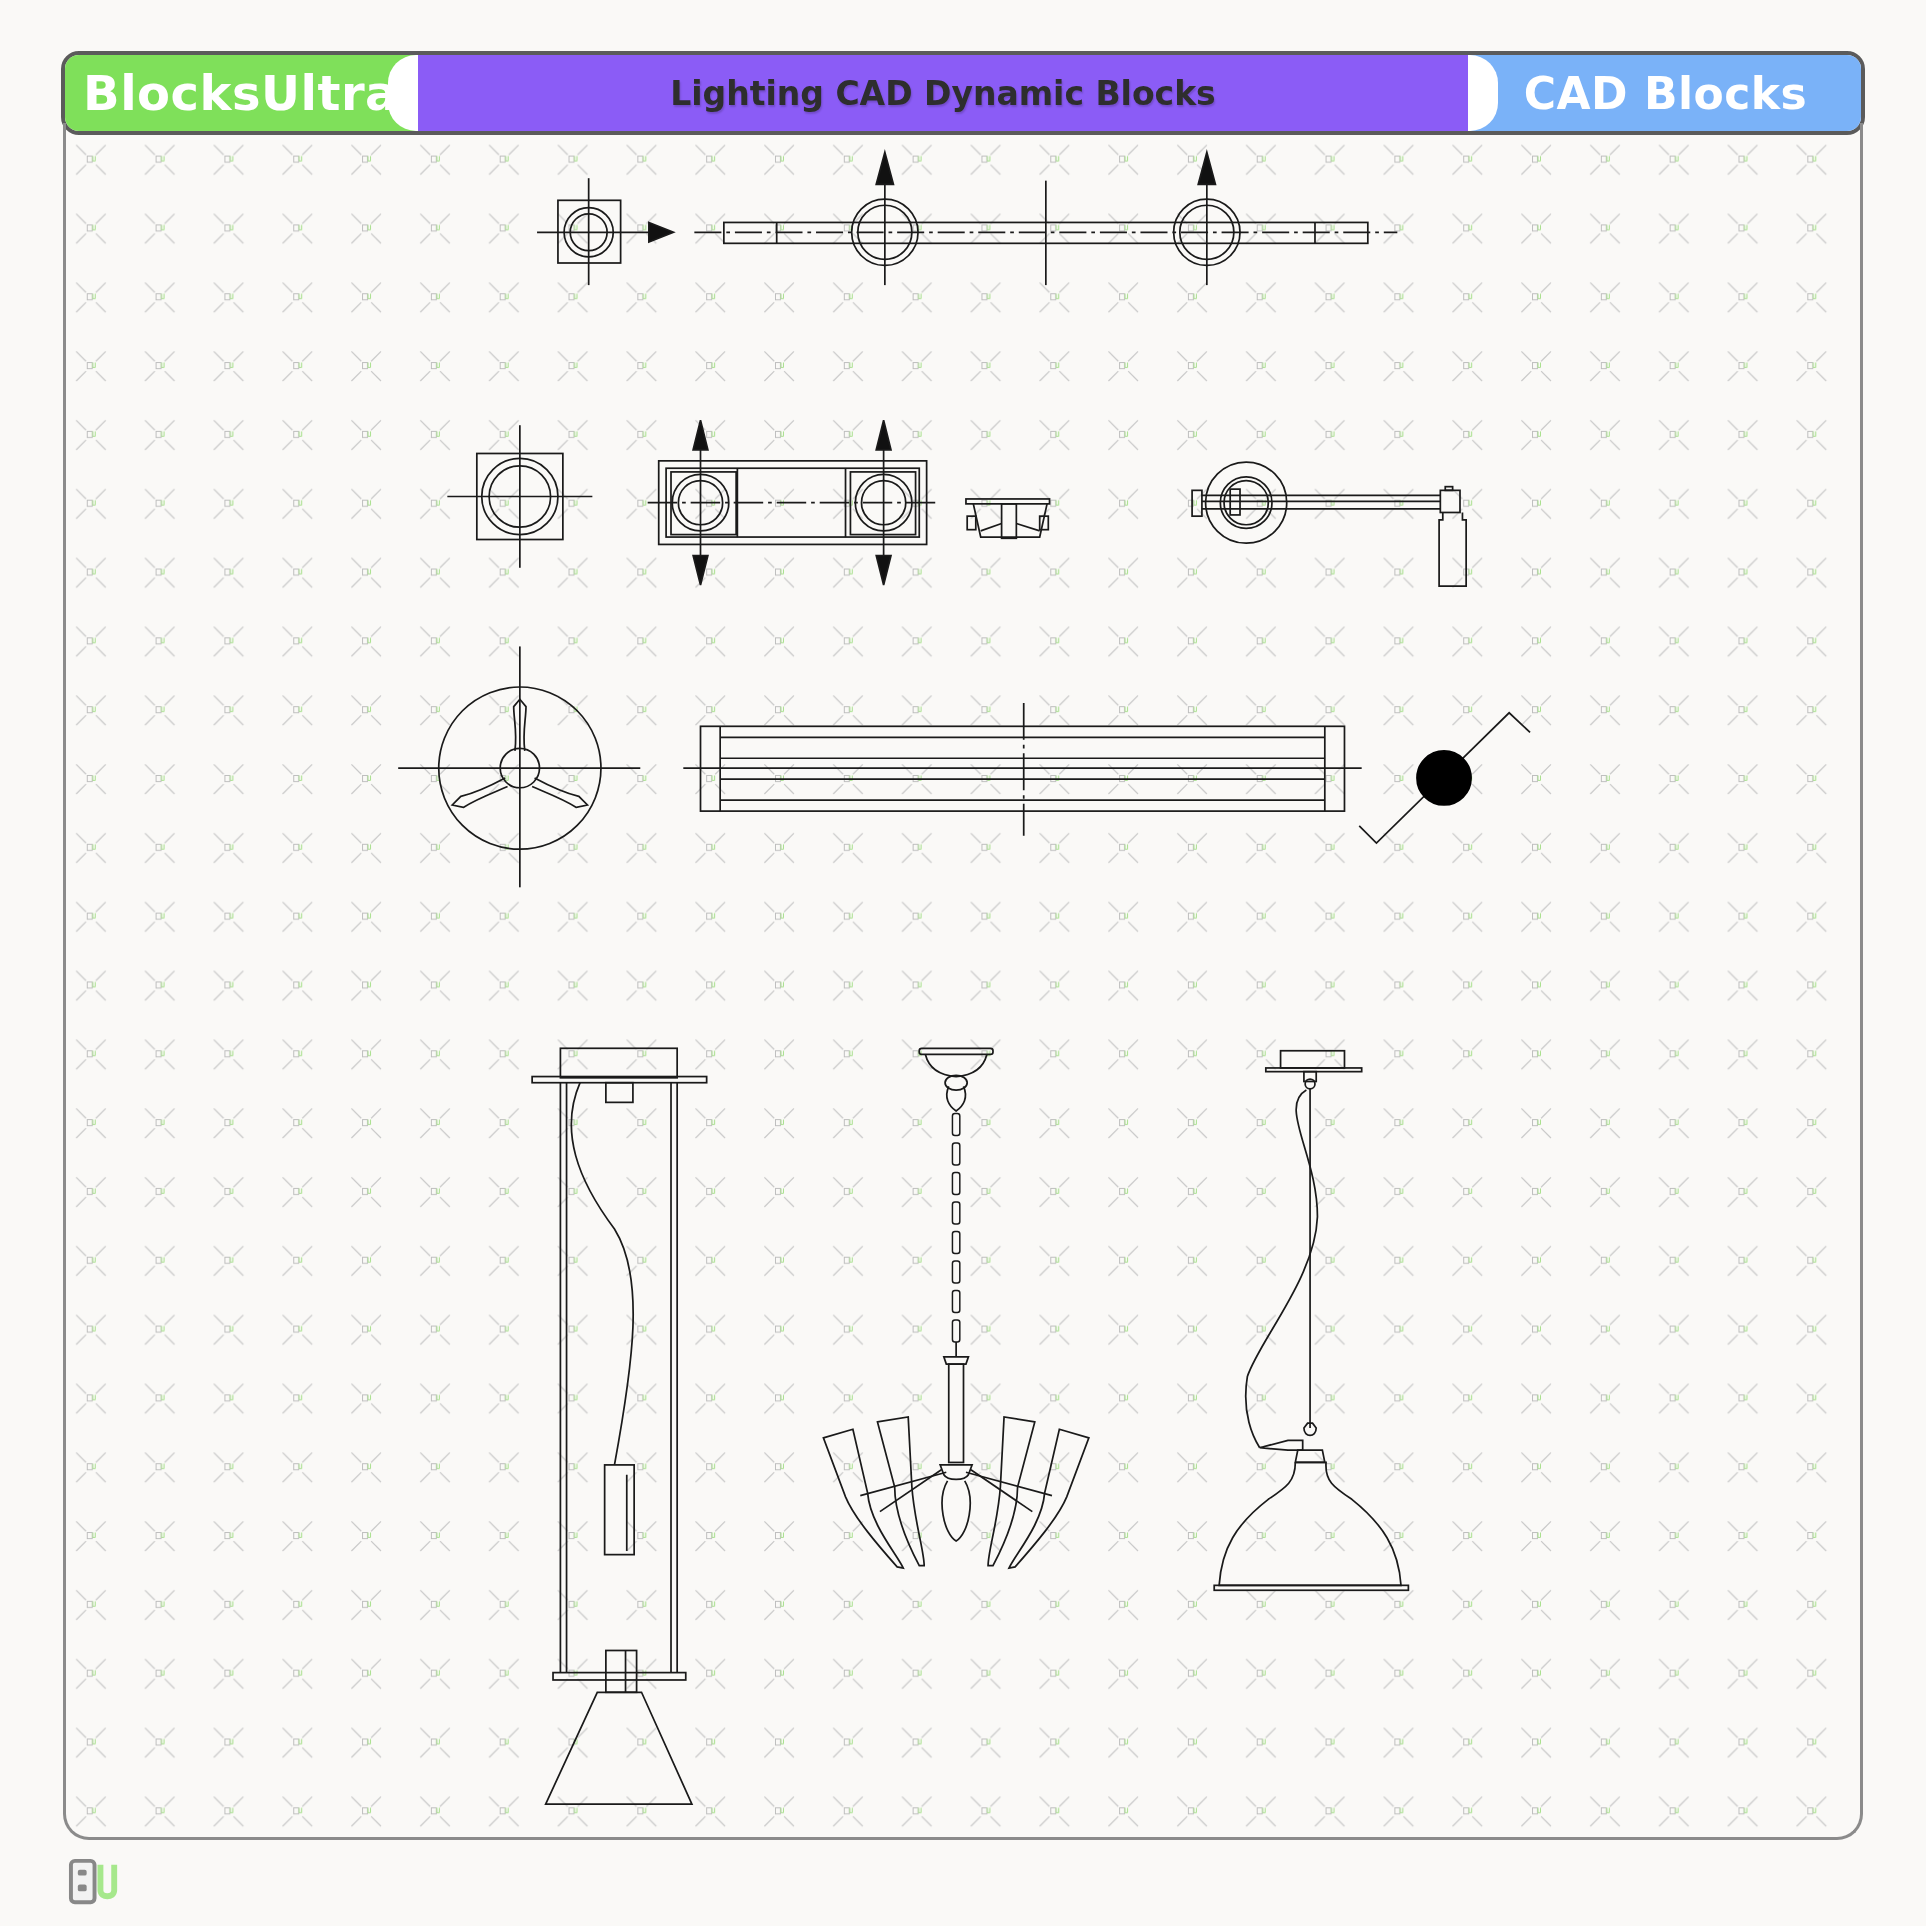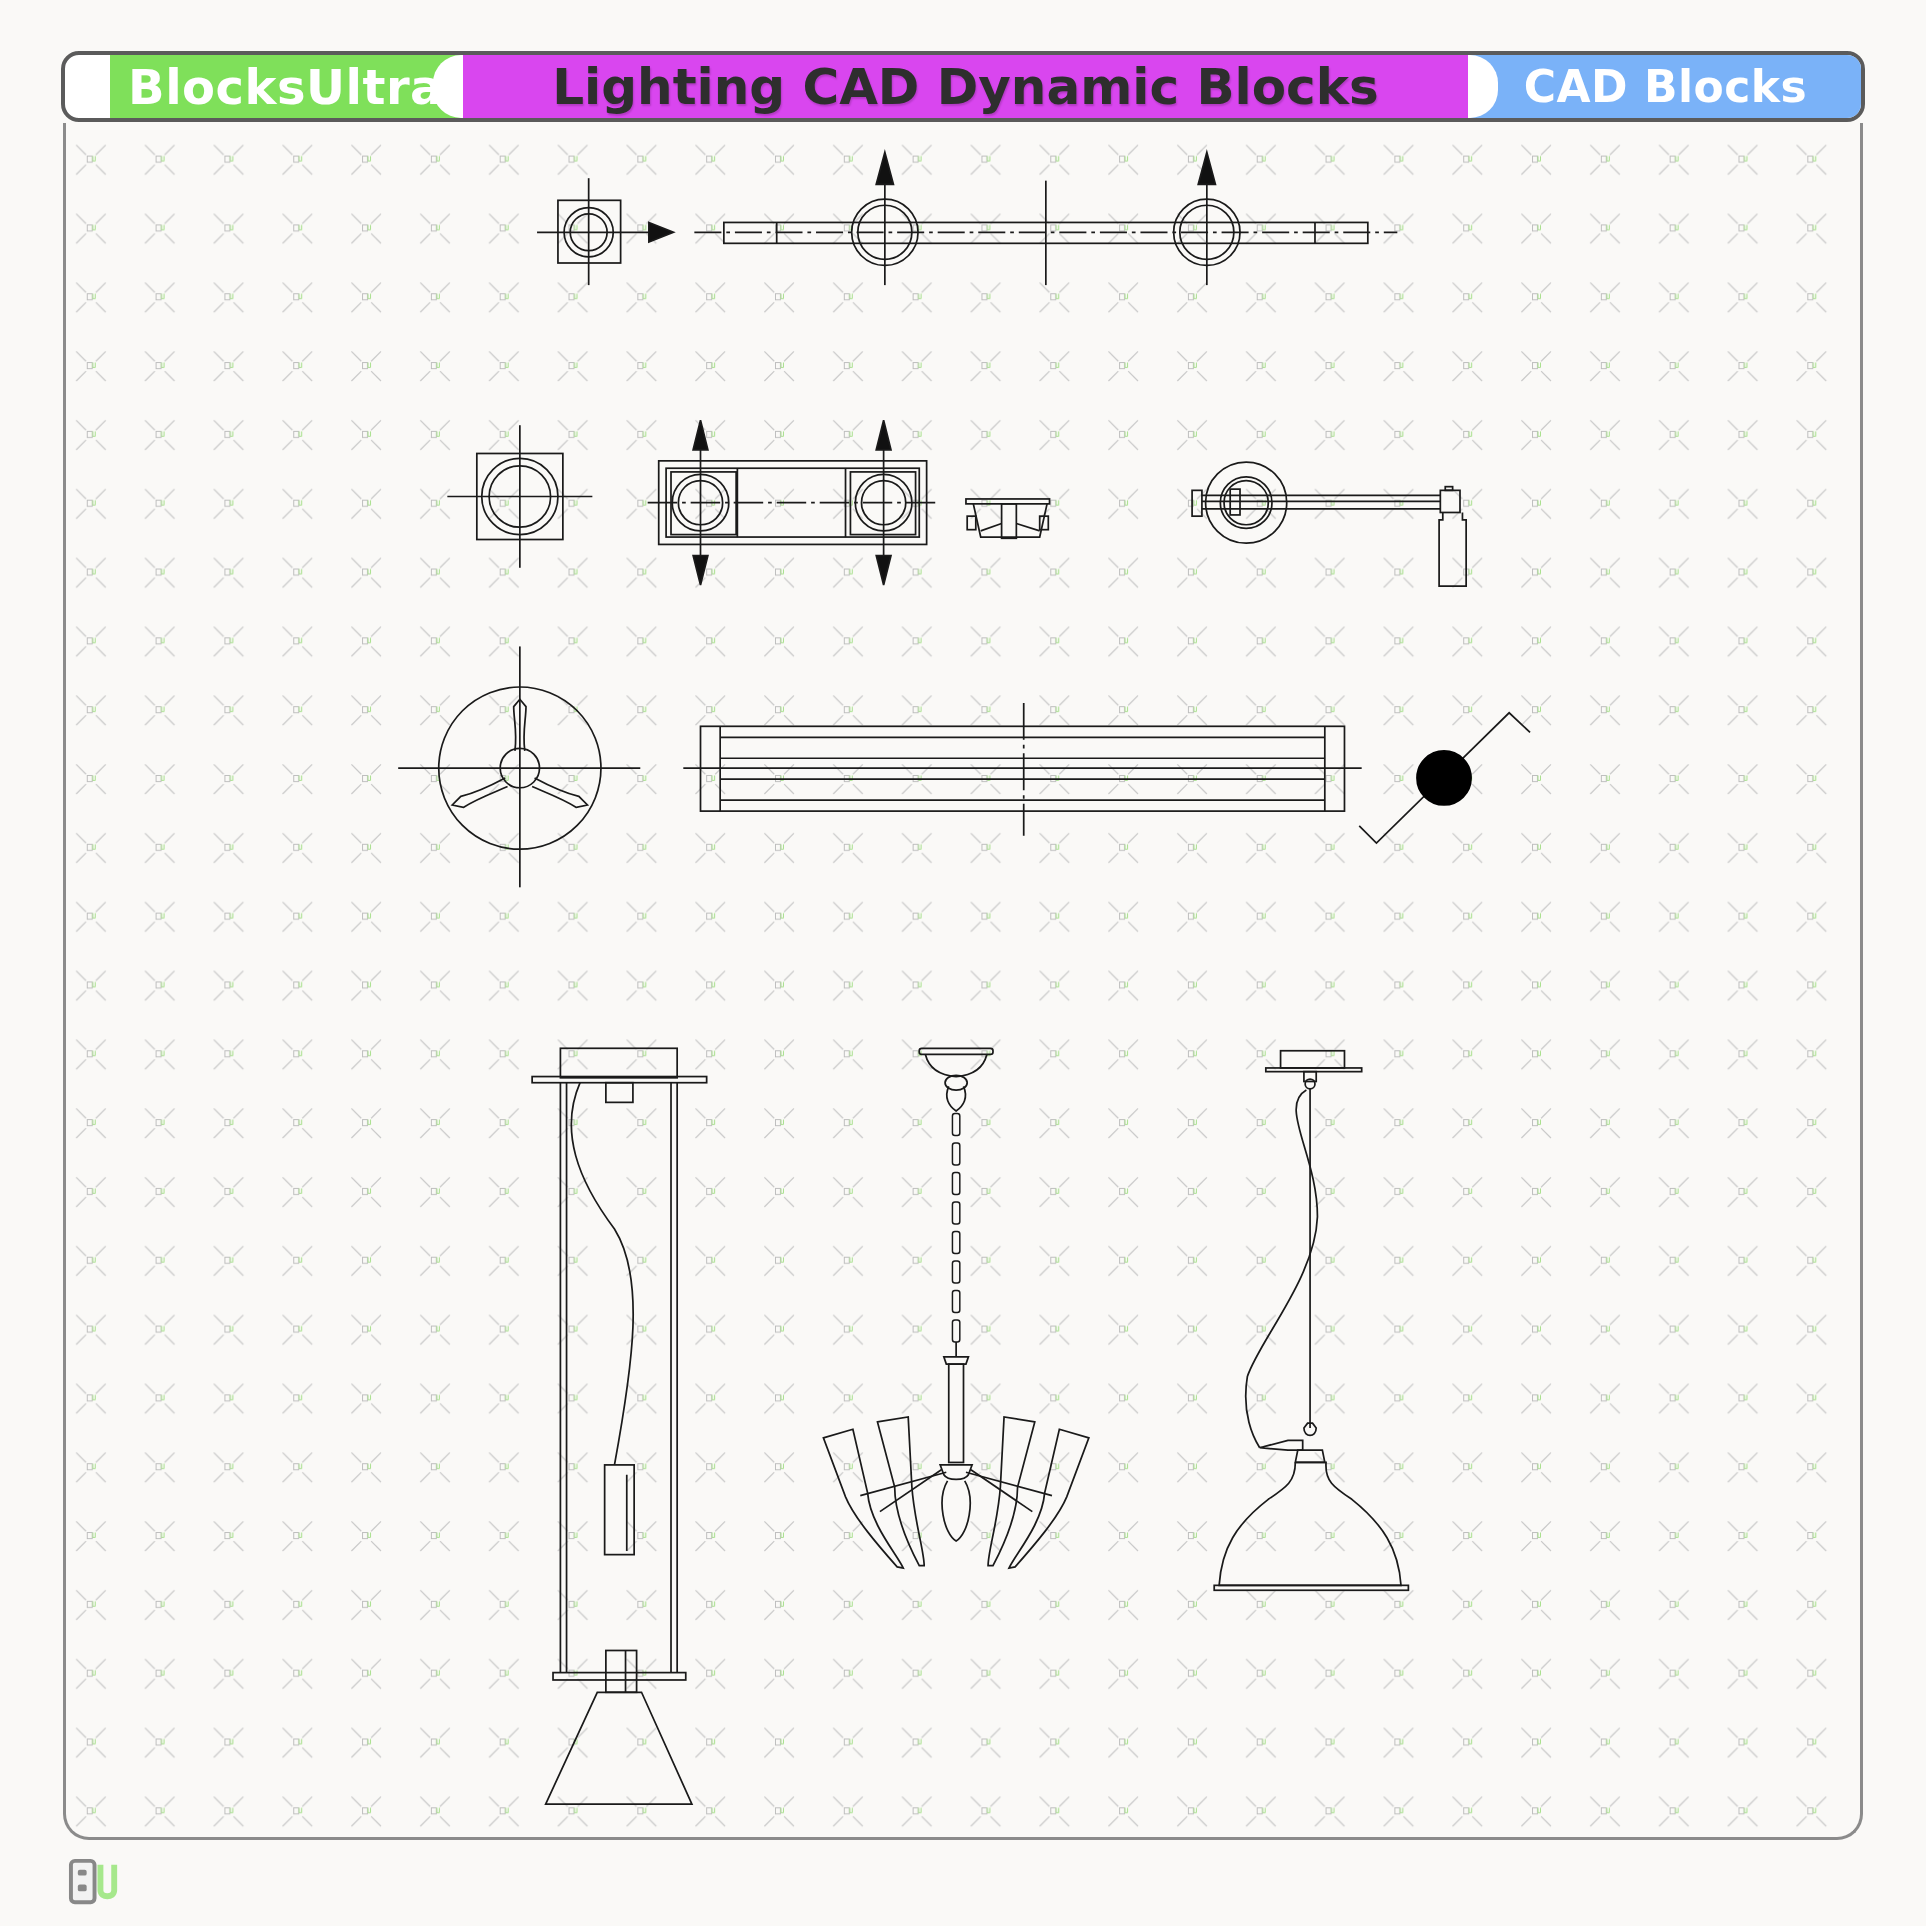--- a/index.html
+++ b/index.html
@@ -1,28 +1,28 @@
 <!DOCTYPE html>
 <html><head>
 <meta charset="utf-8">
 <style>
   html, body { margin: 0; padding: 0; }
   body { width: 1927px; height: 1927px; background: #faf9f7; position: relative; overflow: hidden; font-family: "DejaVu Sans", sans-serif; }
   .header {
-    position: absolute; left: 61px; top: 51px; width: 1804px; height: 71px;
+    position: absolute; left: 61px; top: 51px; width: 1804px; height: 84px;
     border: 4px solid #5b5b5b; border-radius: 18px; box-sizing: border-box;
-    background: #ffffff; overflow: hidden; display: flex; align-items: stretch; padding-left: 45px;
+    background: #ffffff; overflow: hidden; display: flex; align-items: stretch;
   }
   .hdr-left {
     background: #7fe05a; width: 351px; display: flex; align-items: center; justify-content: center;
     color: #ffffff; font-weight: bold; font-size: 48px; letter-spacing: 0.5px;
   }
   .hdr-mid {
-    flex: 1; background: #d946ef; border-radius: 0 0 0 0; display: flex; align-items: center; justify-content: center;
-    color: #2e2e2e; font-weight: bold; font-size: 50px; position: relative;
+    flex: 1; background: #8b5cf6; border-radius: 0 0 0 0; display: flex; align-items: center; justify-content: center;
+    color: #2e2e2e; font-weight: bold; font-size: 33px; position: relative;
     text-shadow: 1px 2px 2px rgba(0,0,0,0.18);
   }
   .hdr-mid::before, .hdr-mid::after { content: ""; position: absolute; top: 0; bottom: 0; width: 30px; background: #ffffff; }
   .hdr-mid::before { left: -28px; border-radius: 28px 0 0 28px; }
   .hdr-mid::after { right: -28px; border-radius: 0 28px 28px 0; }
   .hdr-right {
     background: #7ab2f8; width: 391px; display: flex; align-items: center; justify-content: center;
     color: #ffffff; font-weight: bold; font-size: 44px; letter-spacing: 0.5px;
   }
   .frame {

